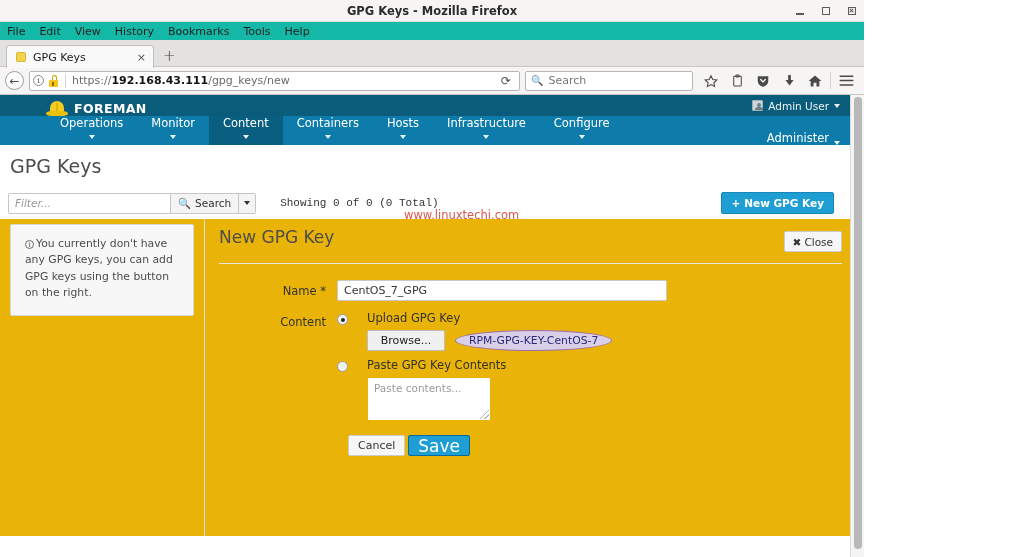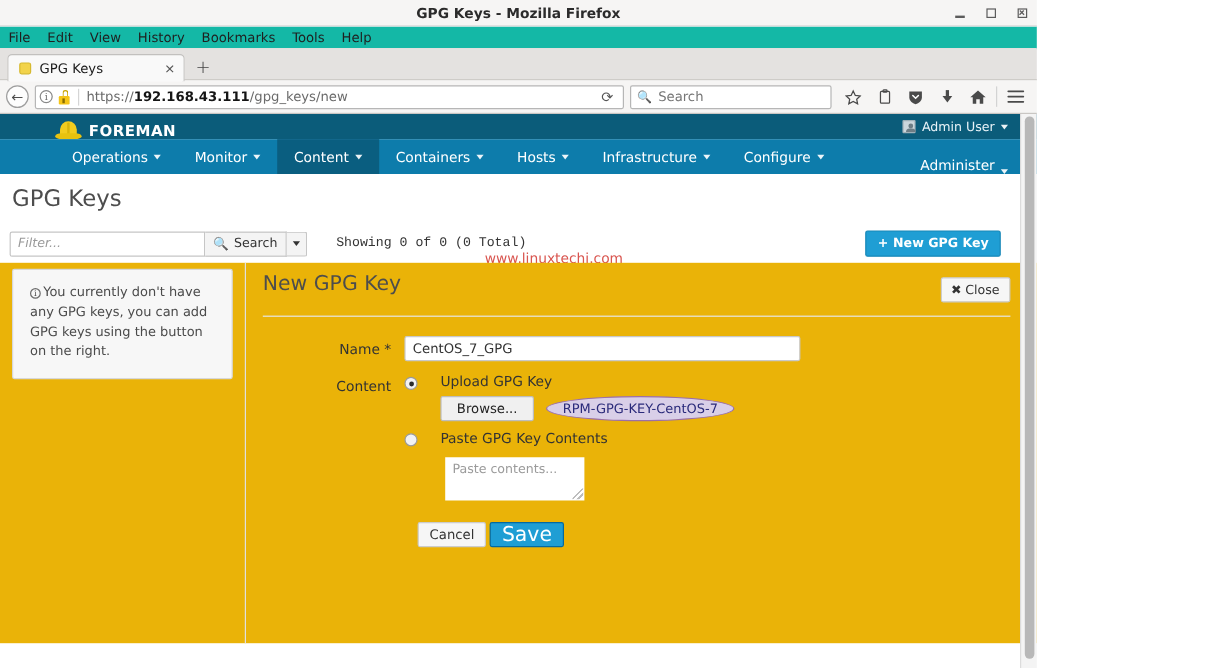--- a/index.html
+++ b/index.html
@@ -138,21 +138,21 @@
   }
   .avatar::before { content:""; position:absolute; left:3.5px; top:1.5px; width:4px; height:4px; border-radius:50%; background:#6d7d85; }
   .avatar::after { content:""; position:absolute; left:1.5px; bottom:0px; width:8px; height:3.5px; border-radius:4px 4px 0 0; background:#6d7d85; }
 
   .fm-nav {
     height: 29px; background: #0d7cab; display: flex; align-items: stretch;
     padding-left: 46px; position: relative;
   }
   .fm-nav-item {
     display: flex; align-items: center; gap: 5px; padding: 0 14px;
-    color: #ffffff; font-size: 11.5px; white-space: nowrap;
+    color: #ffffff; font-size: 11.5px; white-space: nowrap; flex-direction: column;
   }
   .fm-nav-item.active { background: #0a5e80; }
   .caret { width:0;height:0;border-left:3.5px solid transparent;border-right:3.5px solid transparent;border-top:4px solid #ffffff; opacity:.92; }
   .fm-admin {
     position: absolute; right: 24px; top: 0; height: 29px;
     display: flex; align-items: flex-end; gap: 5px; color: #fff; font-size: 11.5px;
   }
 
   .page-title-row {
     height: 42px; display: flex; align-items: center; padding-left: 10px;
@@ -245,21 +245,21 @@
     width: 78px; height: 21px; border: 1px solid #bdbdbd; background: #f0f0f0;
     font-size: 11px; color: #222; border-radius: 2px;
     display: flex; align-items: center; justify-content: center;
   }
   .filename-ellipse {
     position: relative; padding: 3px 13px; font-size: 10.8px; color: #2a2a7a;
     background: #d9cfe8; border: 1.4px solid #9b6fa8; border-radius: 50%;
     white-space: nowrap;
   }
   .textarea {
-    width: 124px; height: 44px; border: 4px solid #eab308; border-radius: 2px;
+    width: 124px; height: 44px; border: 1px solid #eab308; border-radius: 2px;
     background: #fff; font-size: 10.5px; color: #9b9b9b; padding: 4px 6px;
     margin-top: 5px; position: relative;
   }
   .resizer {
     position: absolute; right: 1px; bottom: 1px; width: 9px; height: 9px;
     background:
       linear-gradient(135deg, transparent 0 45%, #bdbdbd 45% 55%, transparent 55% 100%),
       linear-gradient(135deg, transparent 0 70%, #bdbdbd 70% 80%, transparent 80% 100%);
   }
   .btn-row { display: flex; gap: 3px; margin-top: 14px; margin-left: 129px; }

